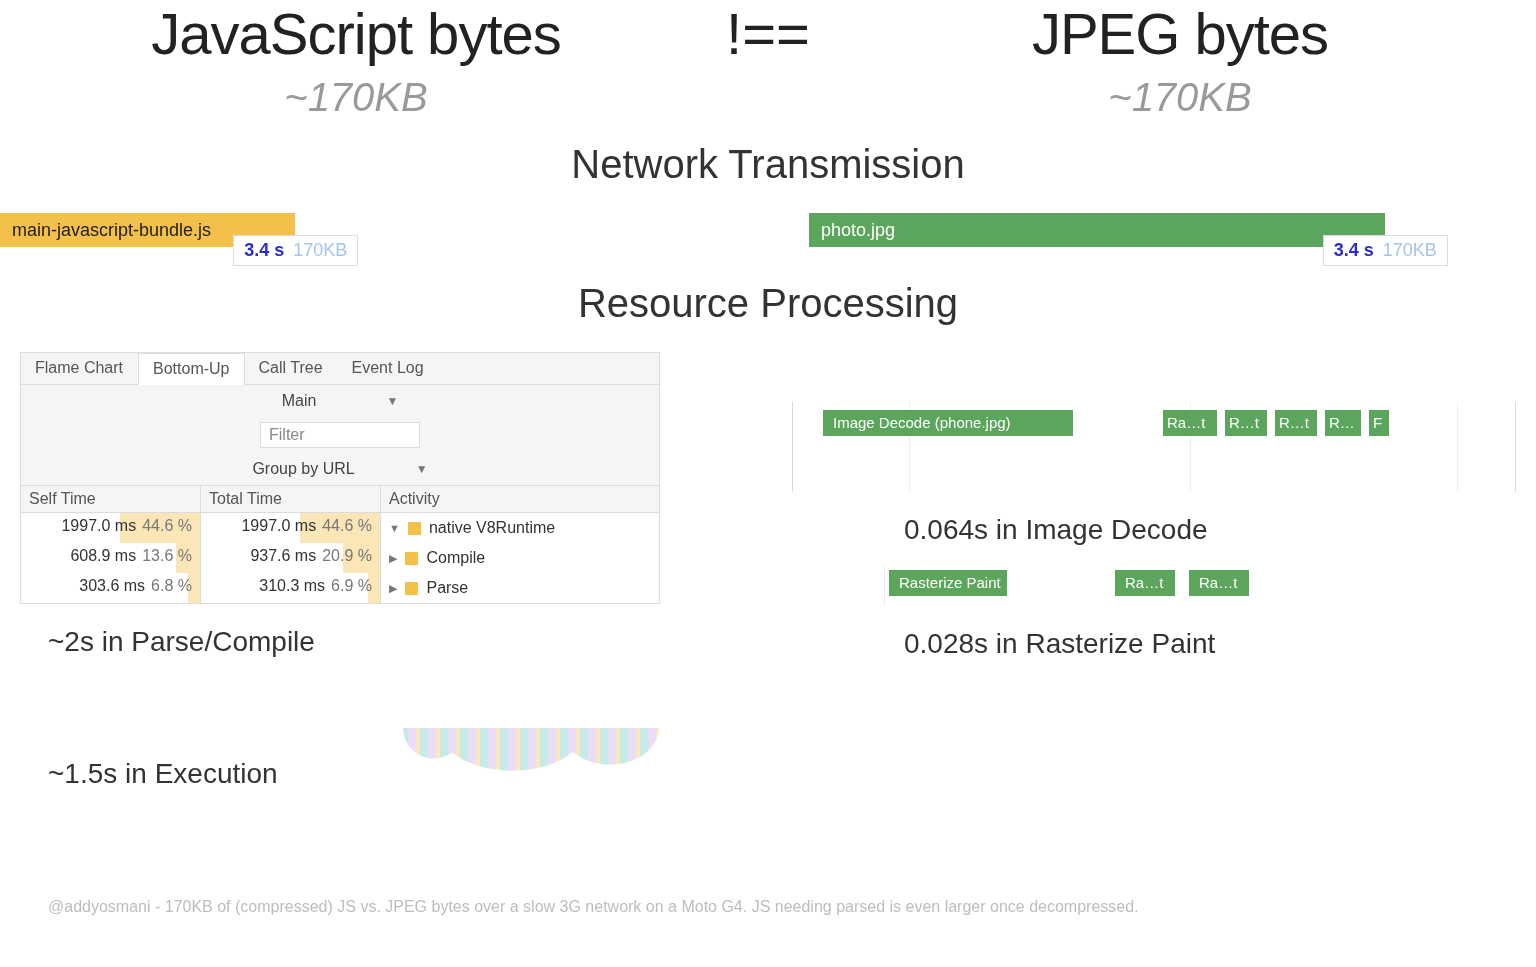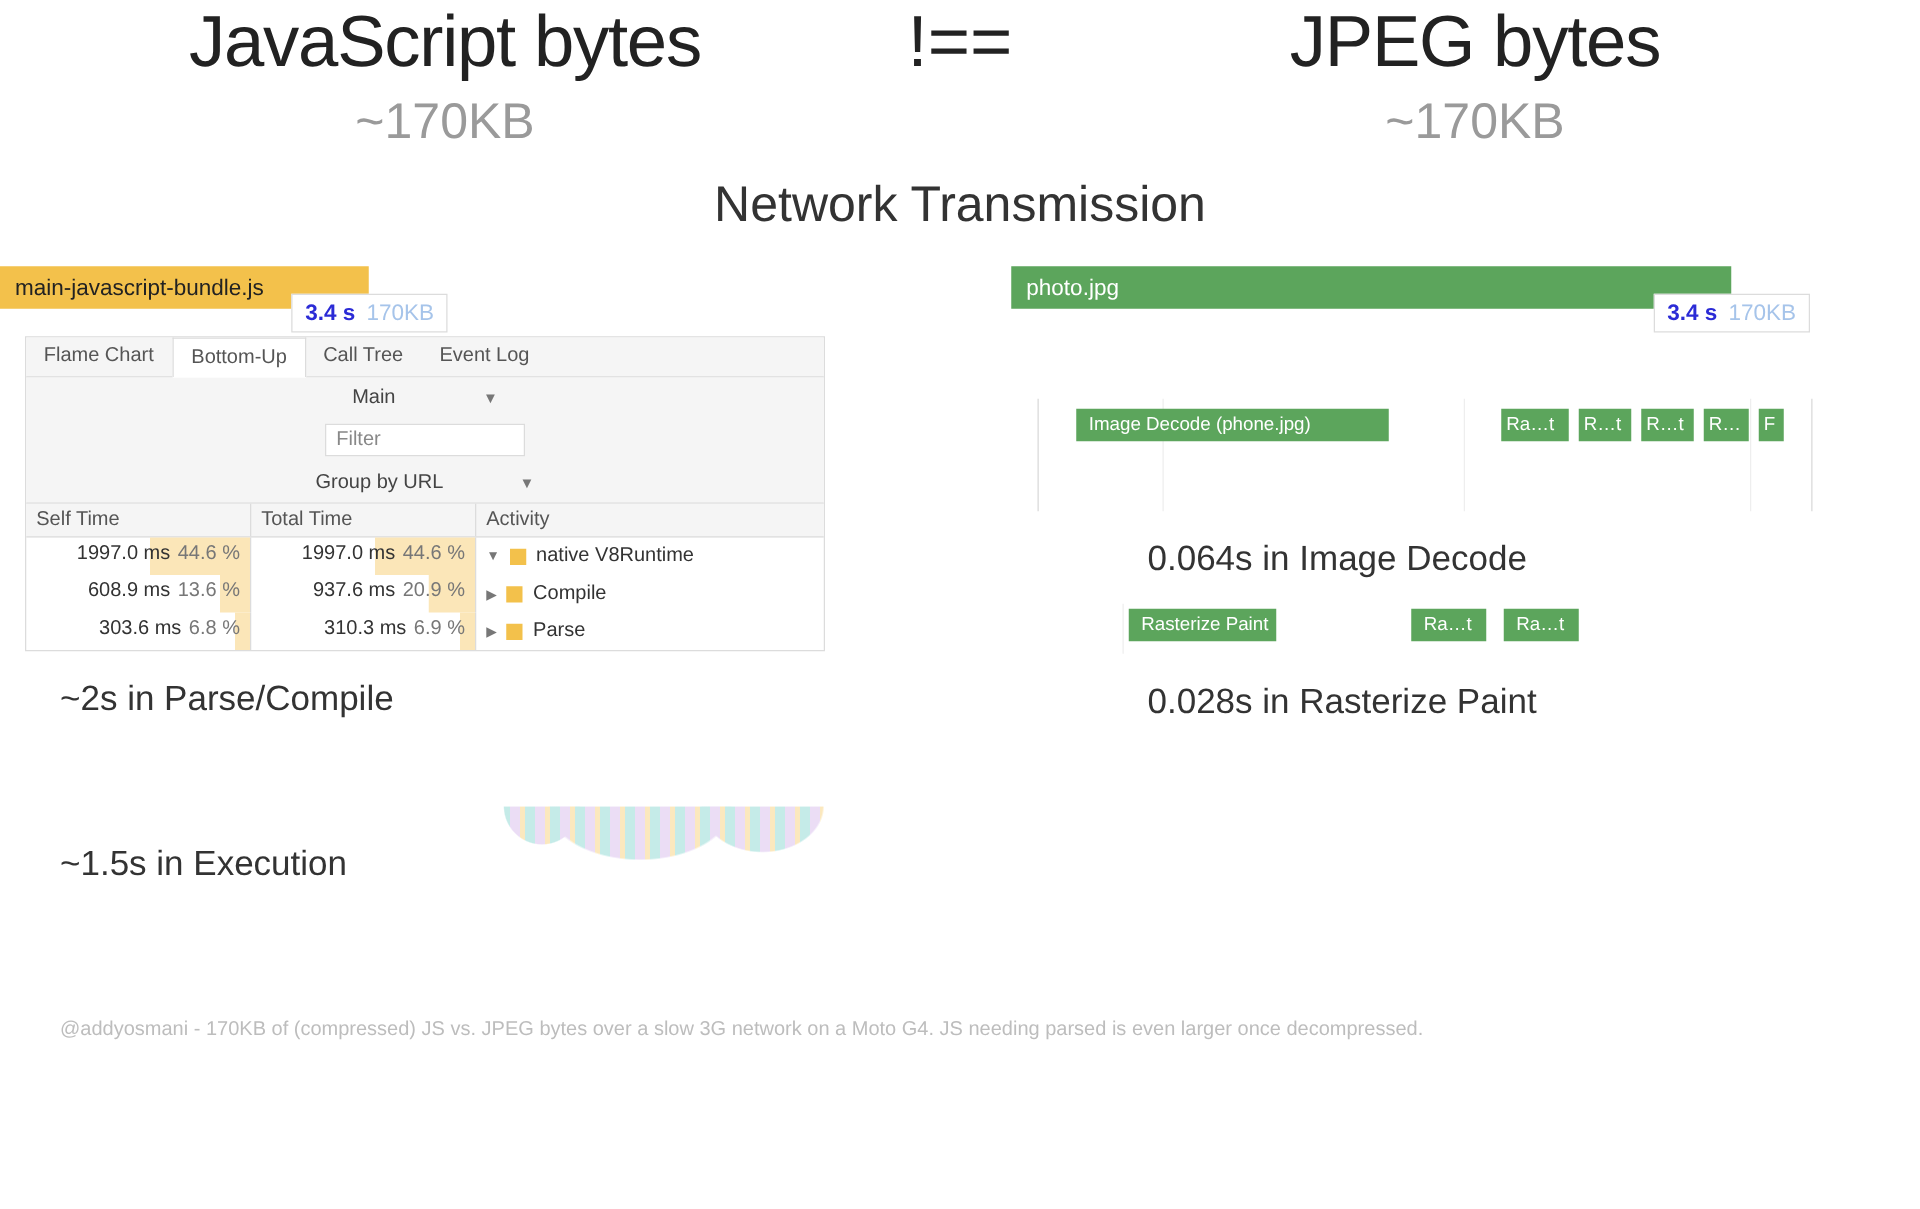--- a/index.html
+++ b/index.html
@@ -25,21 +25,21 @@
     color:var(--text-dark);
     background:#fff;
   }
   .page{padding:0 0 12px 0;}
 
   
   .top-row{display:flex;align-items:flex-start;padding:0 44px;gap:0;}
   .top-col{flex:1;text-align:center;}
   .top-mid{flex:0 0 200px;text-align:center;}
   .top-col h1{margin:0;font-size:58px;font-weight:400;color:#222;letter-spacing:-1px;}
-  .top-col .size{margin-top:8px;font-size:40px;font-weight:500;color:#9a9a9a;}
+  .top-col .size{margin-top:8px;font-size:40px;font-weight:500;color:#9a9a9a;font-style:italic;}
   .top-mid .neq{font-size:58px;font-weight:400;color:#222;}
 
   .section-title{text-align:center;font-size:40px;font-weight:300;color:#333;margin:22px 0 26px 0;}
 
   
   .net-row{display:flex;gap:60px;padding:0 0 12px 0;}
   .net-col{position:relative;flex:1;}
   .net-bar{height:34px;line-height:34px;color:#222;font-size:18px;padding:0 12px;white-space:nowrap;overflow:hidden;}
   .net-bar.js{background:var(--yellow);width:40%;}
   .net-bar.jpg{background:var(--green);color:#fff;width:78%;margin-left:1.5%;}
@@ -75,21 +75,21 @@
   .cell-bar{position:absolute;right:0;top:0;bottom:0;background:var(--yellow-light);}
   .cell-txt{position:relative;z-index:1;font-variant-numeric:tabular-nums;}
   .cell-pct{position:relative;z-index:1;color:#777;}
   .act{display:flex;align-items:center;gap:8px;}
   .tri{font-size:11px;color:#777;}
   .sq{width:13px;height:13px;background:var(--yellow);display:inline-block;}
 
   .stat{font-size:28px;color:#333;margin:22px 0 8px 28px;}
 
   
-  .img-lane{position:relative;width:620px;height:90px;border-left:1px solid var(--hr);border-right:1px solid var(--hr);margin-left:32px;margin-top:50px;}
+  .img-lane{position:relative;width:724px;height:90px;border-left:1px solid var(--hr);border-right:1px solid var(--hr);margin-left:8px;margin-top:50px;}
   .img-grid{position:absolute;top:0;bottom:0;width:1px;background:#eee;}
   .seg,.seg-sm{position:absolute;top:8px;height:26px;line-height:26px;background:var(--green);color:#fff;font-size:15px;padding:0 10px;white-space:nowrap;overflow:hidden;}
   .seg-sm{padding:0 4px;text-overflow:ellipsis;}
   .img-tooltip{
     position:absolute;top:36px;left:120px;background:#fff;border:1px solid var(--panel-border);
     box-shadow:2px 2px 6px rgba(0,0,0,.15);padding:4px 10px;font-size:16px;white-space:nowrap;
   }
   .img-tooltip .ms{color:var(--green-text);font-weight:500;}
 
   .raster-lane{position:relative;width:480px;height:40px;margin-left:100px;margin-top:20px;border-left:1px solid #eee;}
@@ -141,20 +141,21 @@
   </div>
   <div class="net-col right">
     <div class="net-bar jpg">photo.jpg</div>
     <div class="net-badge">
       <span class="tm">3.4 s</span>
       <span class="sz">170KB</span>
     </div>
   </div>
 </div>
 
+<div class="section-title">Resource Processing</div>
 
 <div class="proc-row">
 
   <div class="proc-col">
     <div class="dt">
       <div class="dt-tabs">
         <div class="dt-tab">Flame Chart</div>
         <div class="dt-tab active">Bottom-Up</div>
         <div class="dt-tab">Call Tree</div>
         <div class="dt-tab">Event Log</div>

